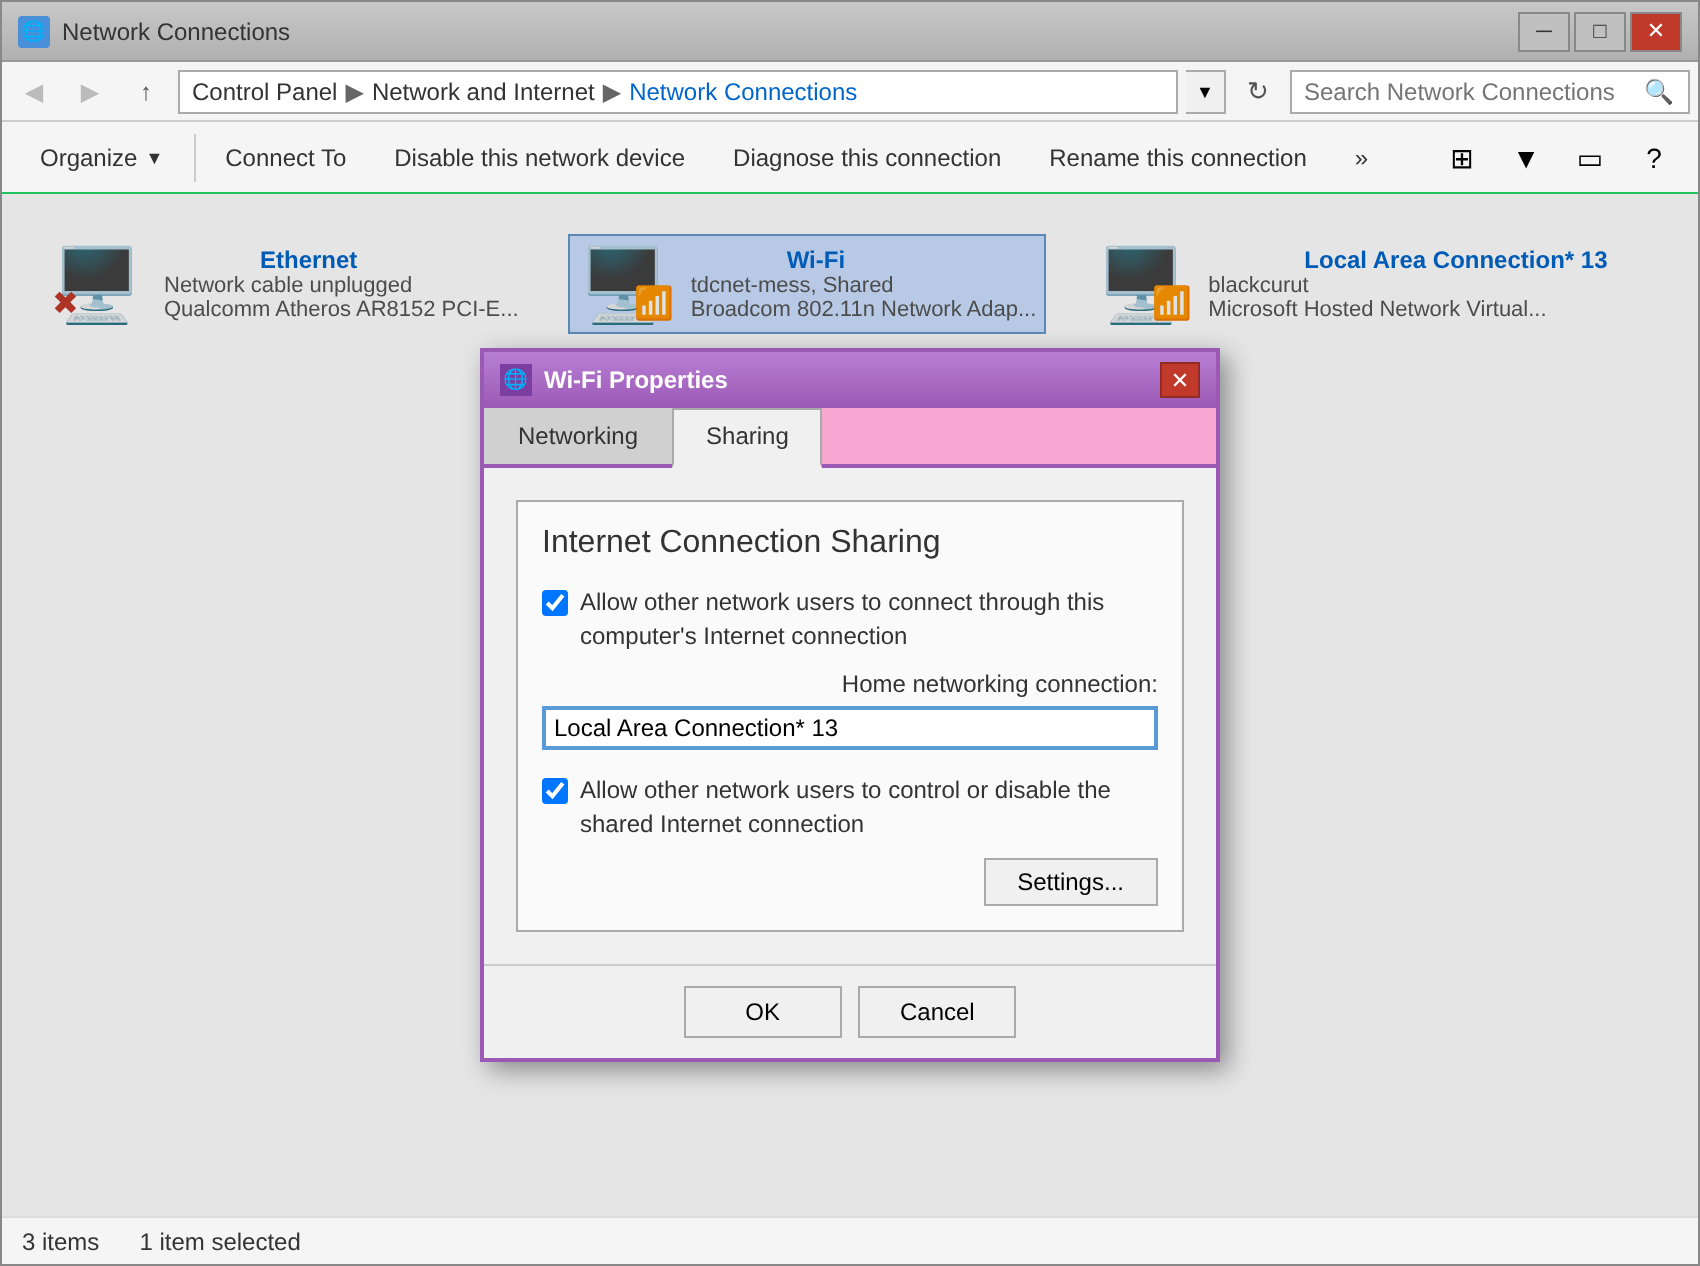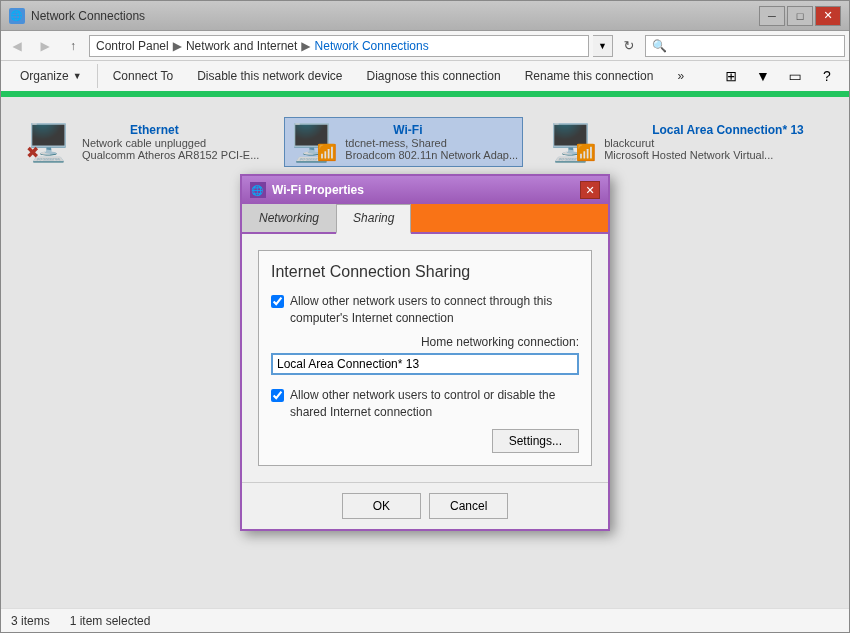--- a/index.html
+++ b/index.html
@@ -153,21 +153,21 @@
     }
 
     
     .toolbar {
       background: #f5f5f5;
       height: 36px;
       display: flex;
       align-items: center;
       padding: 0 8px;
       gap: 2px;
-      border-bottom: 6px solid #22c55e;
+      border-bottom: 1px solid #22c55e;
     }
     .toolbar-btn {
       height: 28px;
       padding: 0 10px;
       background: transparent;
       border: 1px solid transparent;
       cursor: pointer;
       font-size: 12px;
       color: #333;
       display: flex;
@@ -317,23 +317,22 @@
       display: flex;
       align-items: center;
       justify-content: center;
       font-size: 11px;
       color: white;
     }
 
     
     .dialog-tabs {
       display: flex;
-      background: #f97316;
+      background: #f9a8d4;
       border-bottom: 2px solid #9b59b6;
-      font-style: italic;
     }
     .dialog-tab {
       padding: 6px 16px;
       cursor: pointer;
       font-size: 12px;
       border: 1px solid transparent;
       background: #d0d0d0;
       color: #333;
     }
     .dialog-tab.active {
@@ -460,20 +459,21 @@
     <div class="address-path">
       <span class="path-item">Control Panel</span>
       <span class="path-separator">▶</span>
       <span class="path-item">Network and Internet</span>
       <span class="path-separator">▶</span>
       <span class="path-item active">Network Connections</span>
     </div>
     <div class="address-dropdown">▼</div>
     <div class="refresh-btn">↻</div>
     <div class="search-box">
+      <input class="search-input" type="text" placeholder="Search Network Connections" style="">
       <span>🔍</span>
     </div>
   </div>
 
   <div class="toolbar">
     <button class="toolbar-btn">
       <span>Organize</span>
       <span class="arrow">▼</span>
     </button>
     <div class="toolbar-separator"></div>

